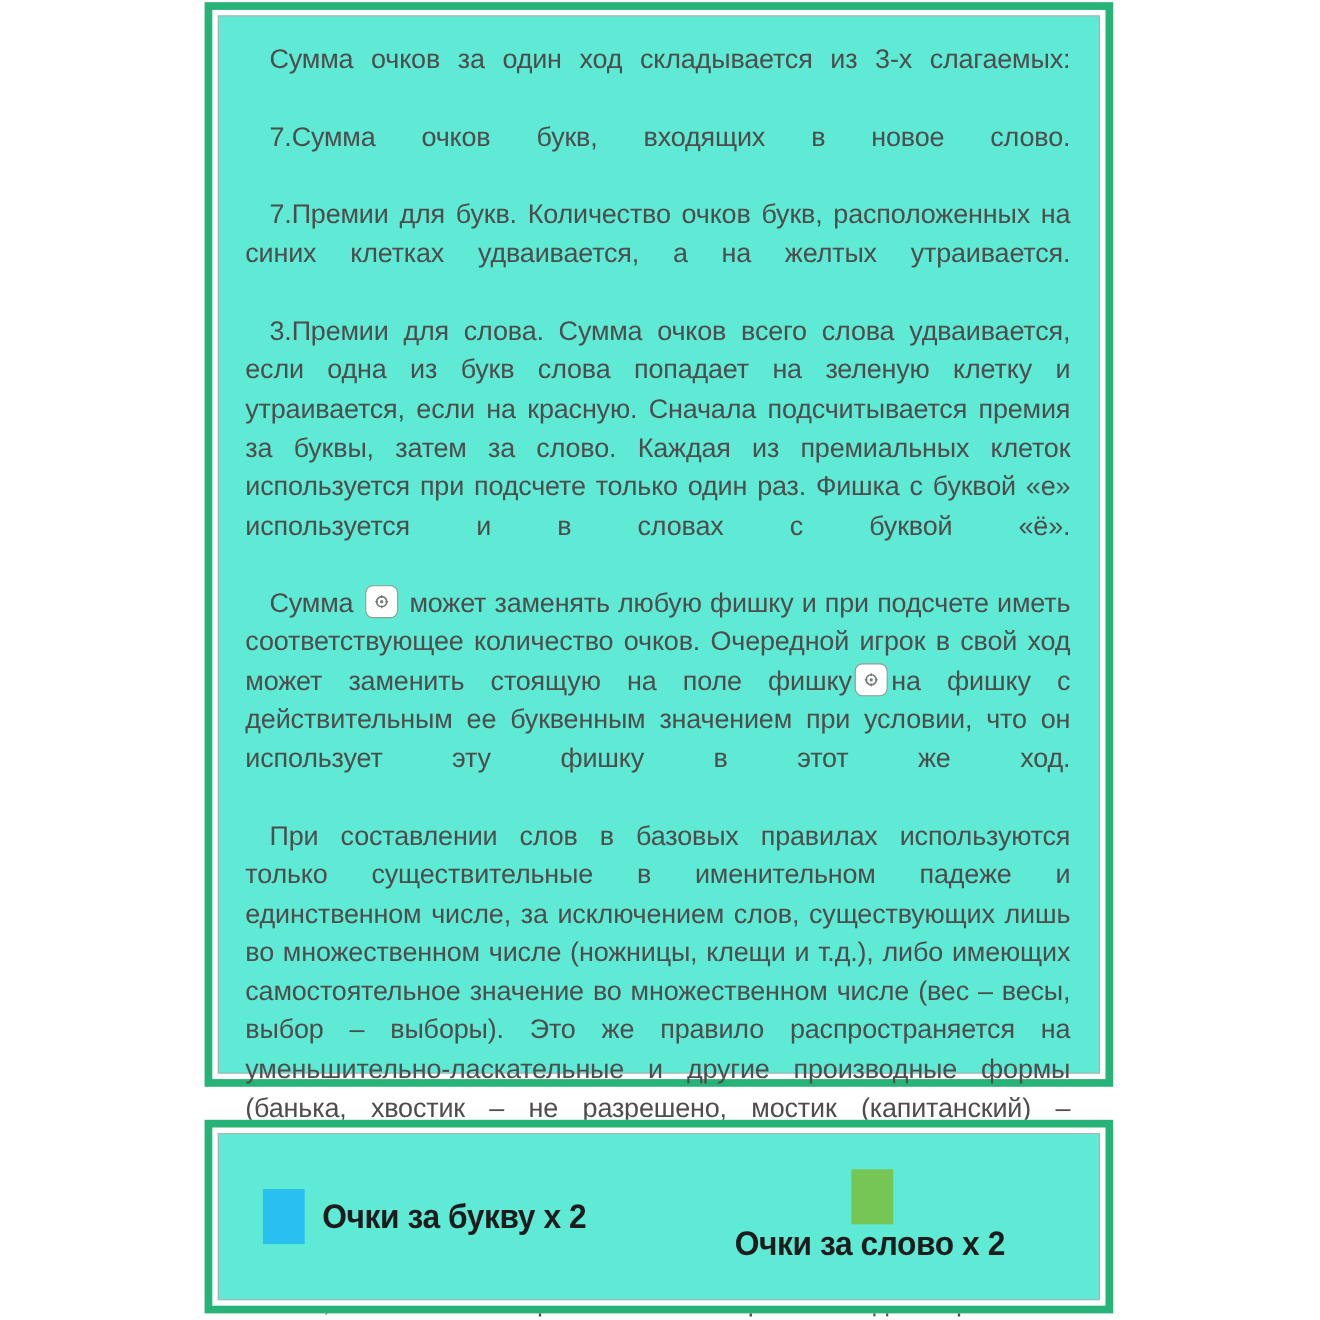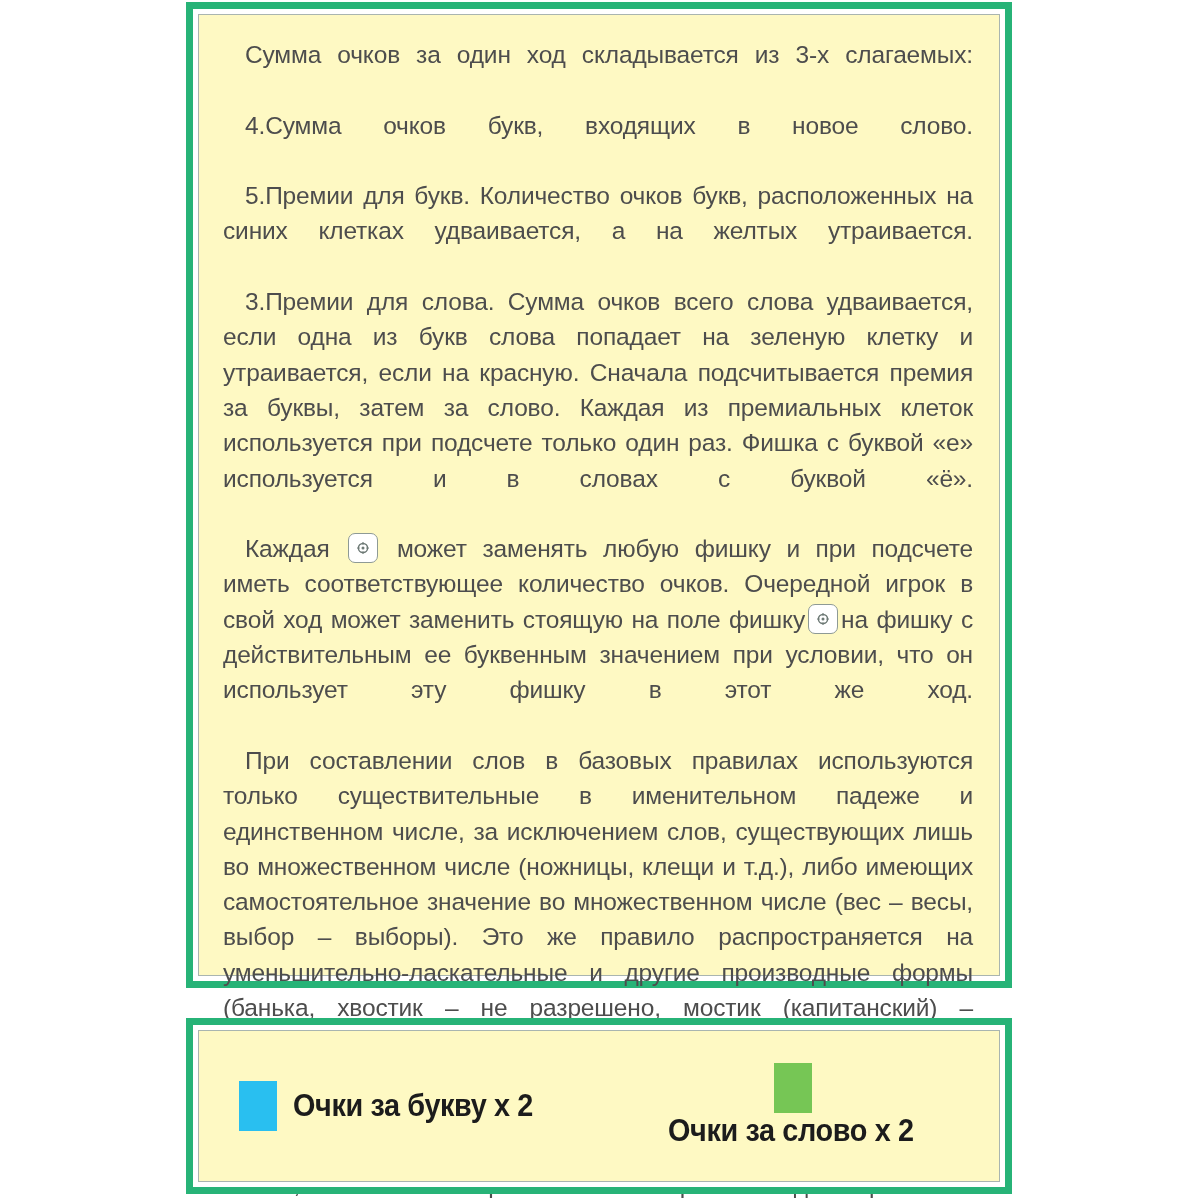--- a/index.html
+++ b/index.html
@@ -28,21 +28,21 @@
     background: #ffffff;
     border: 7px solid #27b377;
     box-sizing: border-box;
     padding: 5px;
   }
   .panel-inner {
     width: 100%;
     height: 100%;
     box-sizing: border-box;
     border: 1px solid #a9b5b0;
-    background: #fef9c3;
+    background: #5eead4;
   }
 
   #rules-panel {
     left: 186px;
     top: 2px;
     width: 826px;
     height: 986px;
   }
   #legend-panel {
     left: 186px;
@@ -136,24 +136,24 @@
 </head>
 <body>
 
 <div class="page">
 
   <div class="panel" id="rules-panel">
     <div class="panel-inner">
       <div class="rules-body" id="rules-body">
 
       <p class="para indent">Сумма очков за один ход складывается из 3-х слагаемых:</p>
-          <p class="para indent">4.Сумма очков букв, входящих в новое слово.</p>
-          <p class="para indent">5.Премии для букв. Количество очков букв, расположенных на синих клетках удваивается, а на желтых утраивается.</p>
+          <p class="para indent">7.Сумма очков букв, входящих в новое слово.</p>
+          <p class="para indent">7.Премии для букв. Количество очков букв, расположенных на синих клетках удваивается, а на желтых утраивается.</p>
           <p class="para indent">3.Премии для слова. Сумма очков всего слова удваивается, если одна из букв слова попадает на зеленую клетку и утраивается, если на красную. Сначала подсчитывается премия за буквы, затем за слово. Каждая из премиальных клеток  используется при подсчете только один раз. Фишка с буквой «е» используется и в словах с буквой «ё».</p>
-          <p class="para indent"><span>Каждая </span><span class="tile"><svg width="14" height="14" viewBox="0 0 14 14" aria-hidden="true">
+          <p class="para indent"><span>Сумма </span><span class="tile"><svg width="14" height="14" viewBox="0 0 14 14" aria-hidden="true">
                 <g fill="none" stroke="#6e7a76" stroke-width="1.5">
                   <circle cx="7" cy="7" r="4.6"></circle>
                 </g>
                 <circle cx="7" cy="7" r="1.5" fill="#6e7a76"></circle>
                 <g stroke="#6e7a76" stroke-width="1.2" stroke-linecap="round">
                   <path d="M7 1.6 L7 3.2"></path>
                   <path d="M7 10.8 L7 12.4"></path>
                   <path d="M1.6 7 L3.2 7"></path>
                   <path d="M10.8 7 L12.4 7"></path>
                 </g>

